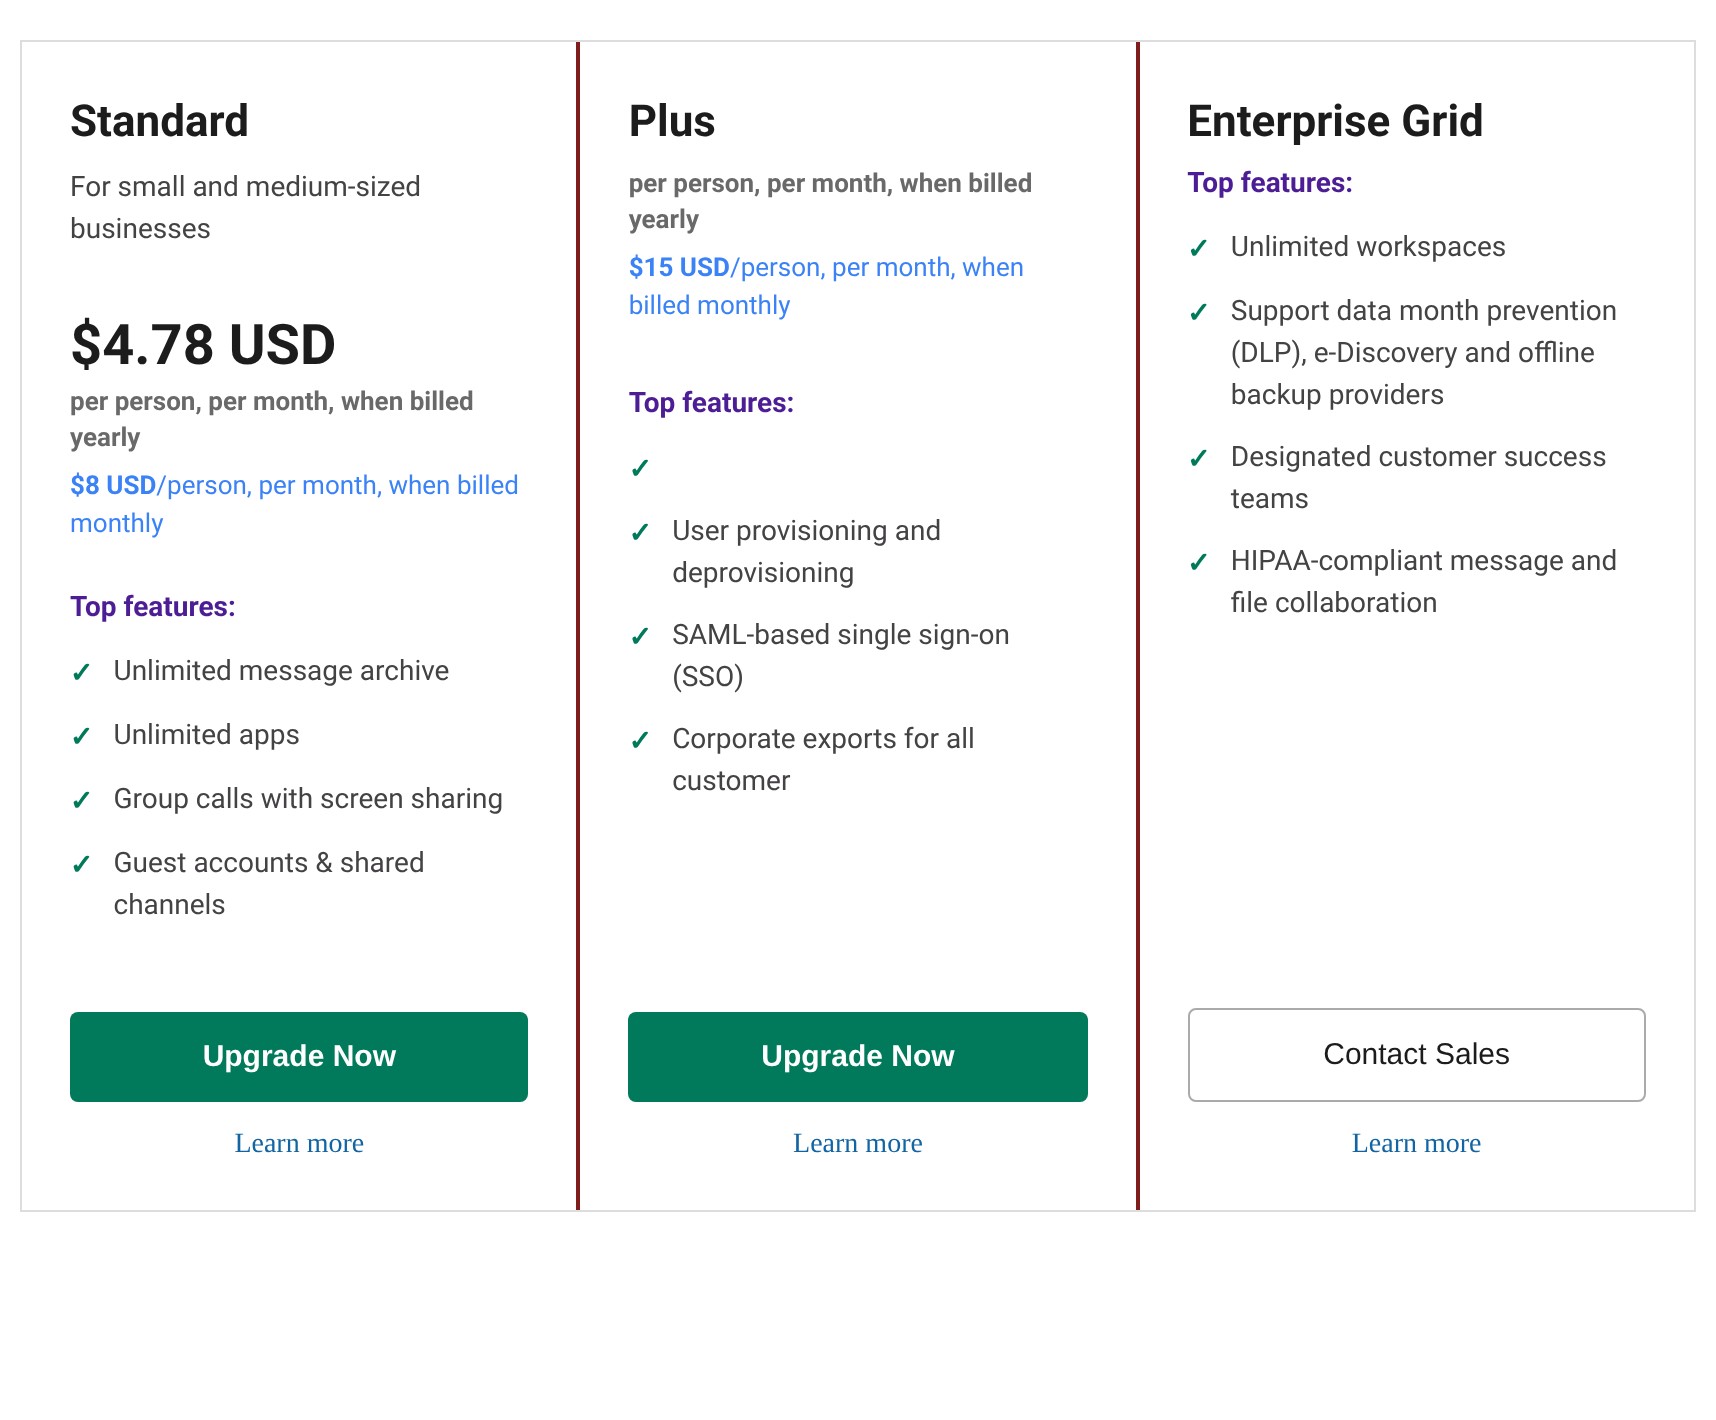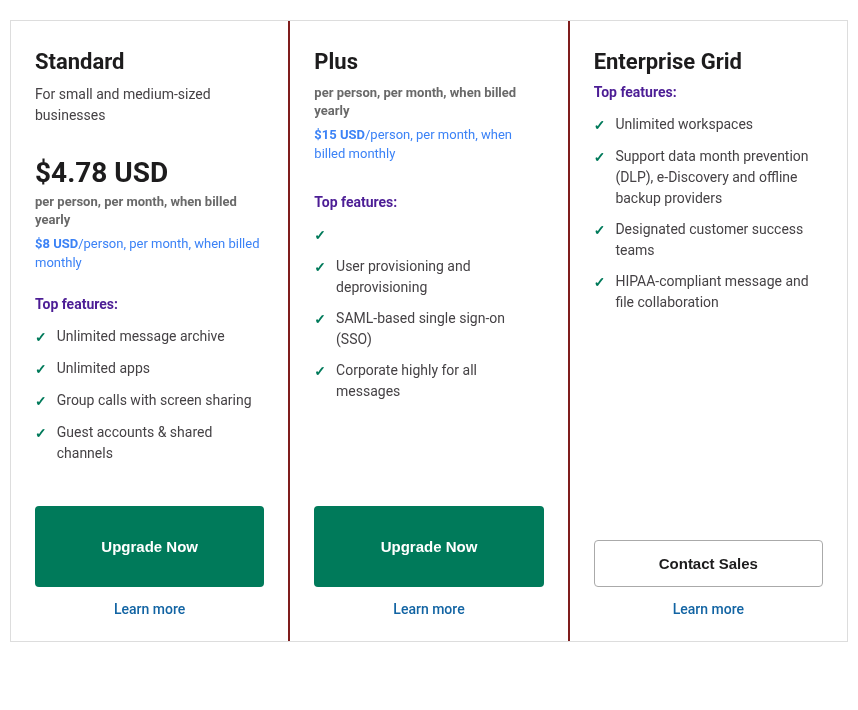--- a/index.html
+++ b/index.html
@@ -97,53 +97,54 @@
       margin-top: 1px;
       flex-shrink: 0;
       font-size: 14px;
     }
     .plan-buttons {
       margin-top: auto;
     }
     .btn-upgrade {
       display: block;
       width: 100%;
-      padding: 32px;
+      padding: 14px;
       background: #007a5a;
       color: #fff;
       font-size: 15px;
       font-weight: 700;
       border: none;
       border-radius: 4px;
       cursor: pointer;
       text-align: center;
       margin-bottom: 14px;
     }
     .btn-contact {
       display: block;
       width: 100%;
       padding: 14px;
       background: #fff;
       color: #1d1c1d;
       font-size: 15px;
-      font-weight: 700;
+      font-weight: 400;
       border: 1.5px solid #aaa;
       border-radius: 4px;
       cursor: pointer;
       text-align: center;
       margin-bottom: 14px;
     }
     .learn-more-link {
       display: block;
       text-align: center;
       color: #1264a3;
       font-size: 14px;
       font-weight: 500;
       text-decoration: none;
       cursor: pointer;
+      font-family: Liberation Serif, serif;
     }
     .price-block {
       min-height: 110px;
     }
   </style>
 </head>
 <body>
 
 <div class="pricing-container">
 <div class="plan">
@@ -192,21 +193,21 @@
         <li>
           <span class="check-icon">✓</span>
           <span>User provisioning and deprovisioning</span>
         </li>
         <li>
           <span class="check-icon">✓</span>
           <span>SAML-based single sign-on (SSO)</span>
         </li>
         <li>
           <span class="check-icon">✓</span>
-          <span>Corporate highly for all messages</span>
+          <span>Corporate exports for all customer</span>
         </li>
       </ul>
       <div class="plan-buttons">
         <button class="btn-upgrade">Upgrade Now</button>
         <a class="learn-more-link" href="#">Learn more</a>
       </div>
     </div>
     <div class="plan">
       <div class="plan-name">Enterprise Grid</div>
       <div class="top-features-label">Top features:</div>

